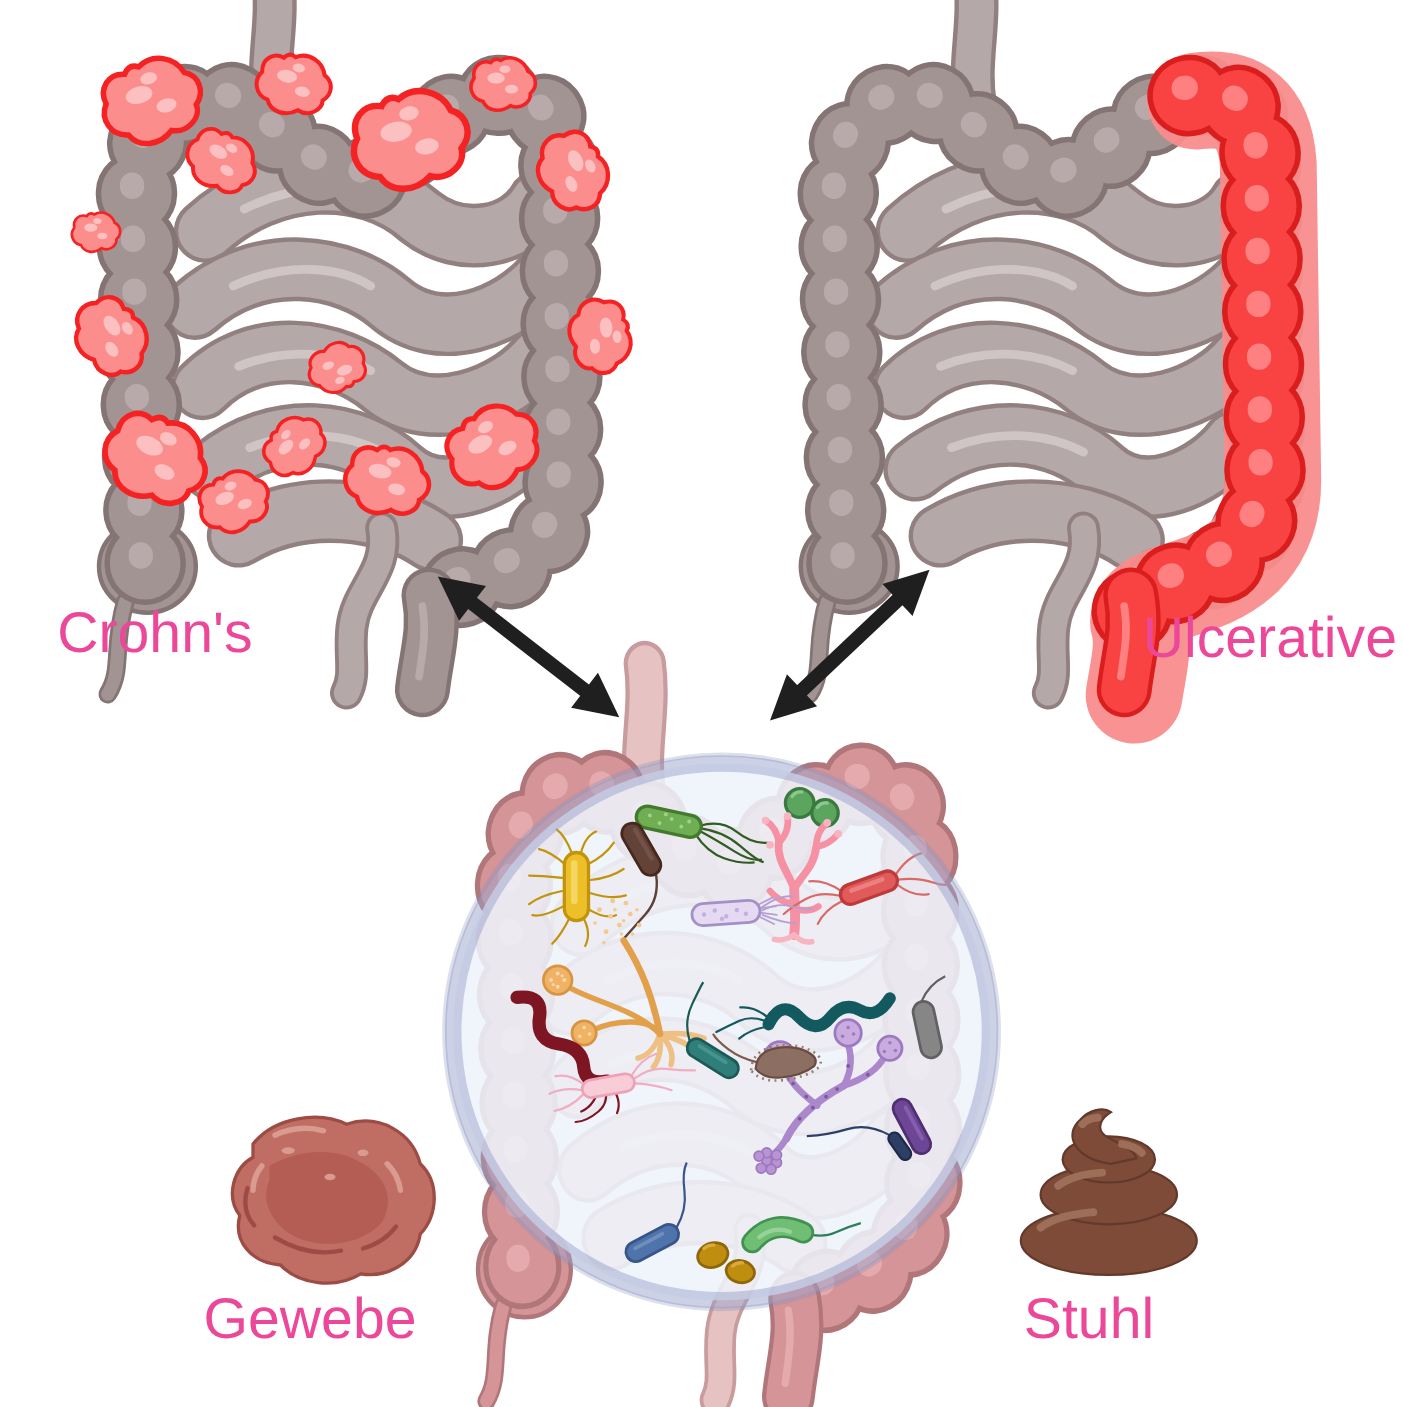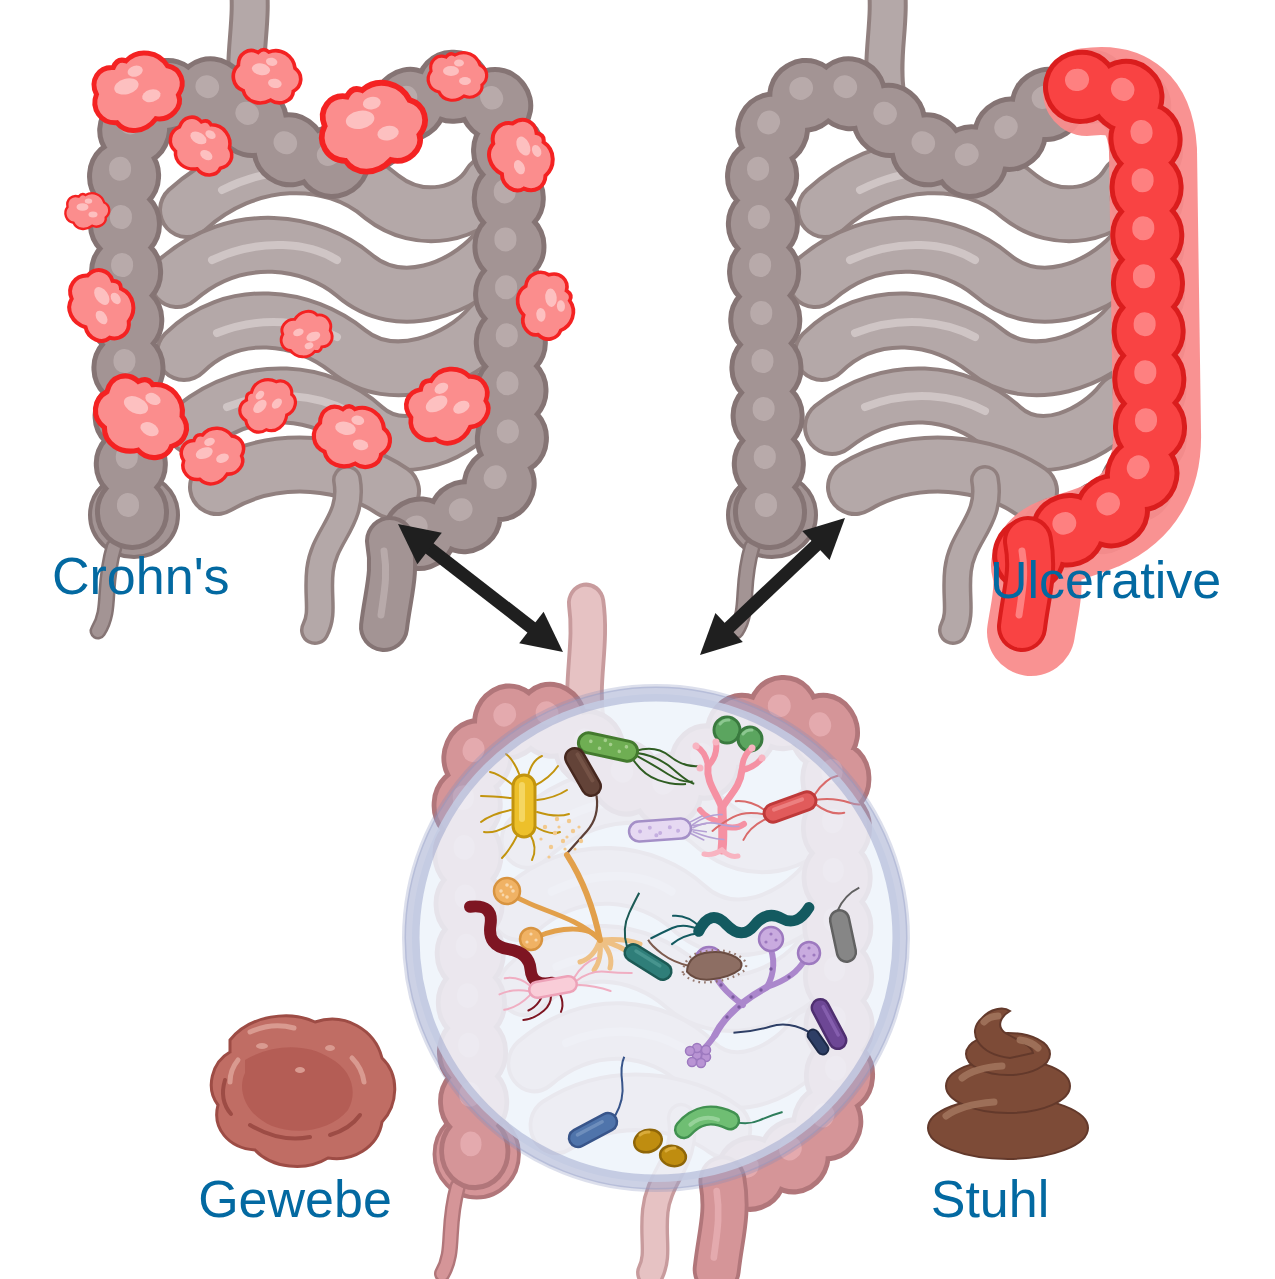--- a/index.html
+++ b/index.html
@@ -1,19 +1,19 @@
 <!DOCTYPE html>
 <html><head>
 <meta charset="utf-8">
 <style>
   html,body{margin:0;padding:0;background:#ffffff;}
   .canvas{position:relative;width:1275px;height:1279px;background:#ffffff;overflow:hidden;
           font-family:"Liberation Sans", sans-serif;}
   .canvas svg{position:absolute;left:0;top:0;}
-  .lbl{position:absolute;color:#0369a1;font-size:52px;font-weight:500;line-height:1.35;}
+  .lbl{position:absolute;color:#ec4899;font-size:52px;font-weight:500;line-height:1.35;}
   .lbl .ln{display:block;}
   
   .gut-gray{--co:#857474;--cf:#a39494;--ch:#bfb1b1;--sio:#91807f;--sif:#b4a8a8;--sih:#d2c8c8;}
   .gut-pink{--co:#b1767a;--cf:#d59598;--ch:#e8b2b5;--sio:#c89b9d;--sif:#e6c2c3;--sih:#f3dcdc;}
 </style>
 </head>
 <body>
 
 <div class="canvas">
 
@@ -443,19 +443,19 @@
       <path d="M962,1078 a54,22 0 0 1 40,-12"></path>
       <path d="M1020,1040 a30,16 0 0 1 18,8"></path>
       <path d="M984,1022 a18,14 0 0 1 14,-6"></path>
     </g>
   </g>
 </svg>
 
 <div class="lbl" style="left:52px;top:541px;width:240px;text-align:left;">
   <span class="ln">Crohn's</span>
 </div>
-<div class="lbl" style="left:990px;top:545px;width:280px;text-align:left;">
+<div class="lbl" style="left:990px;top:545px;width:280px;text-align:right;">
   <span class="ln">Ulcerative</span>
 </div>
-<div class="lbl" style="left:185px;top:1164px;width:220px;text-align:center;">Gewebe</div>
+<div class="lbl" style="left:185px;top:1164px;width:220px;">Gewebe</div>
 <div class="lbl" style="left:900px;top:1164px;width:180px;text-align:center;">Stuhl</div>
 
 </div>
 
 </body></html>

